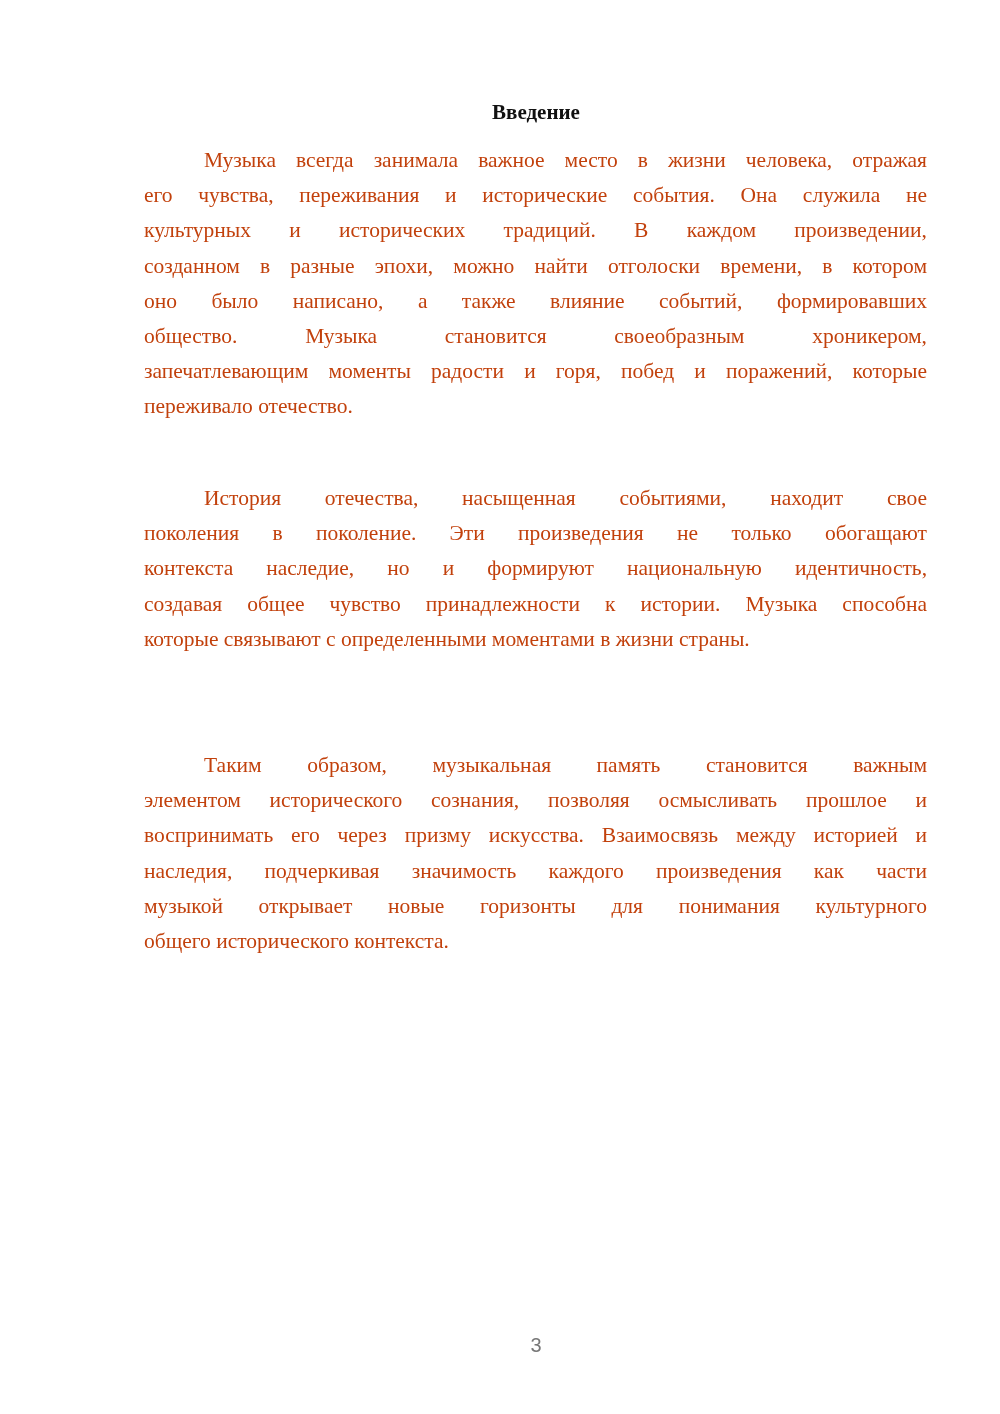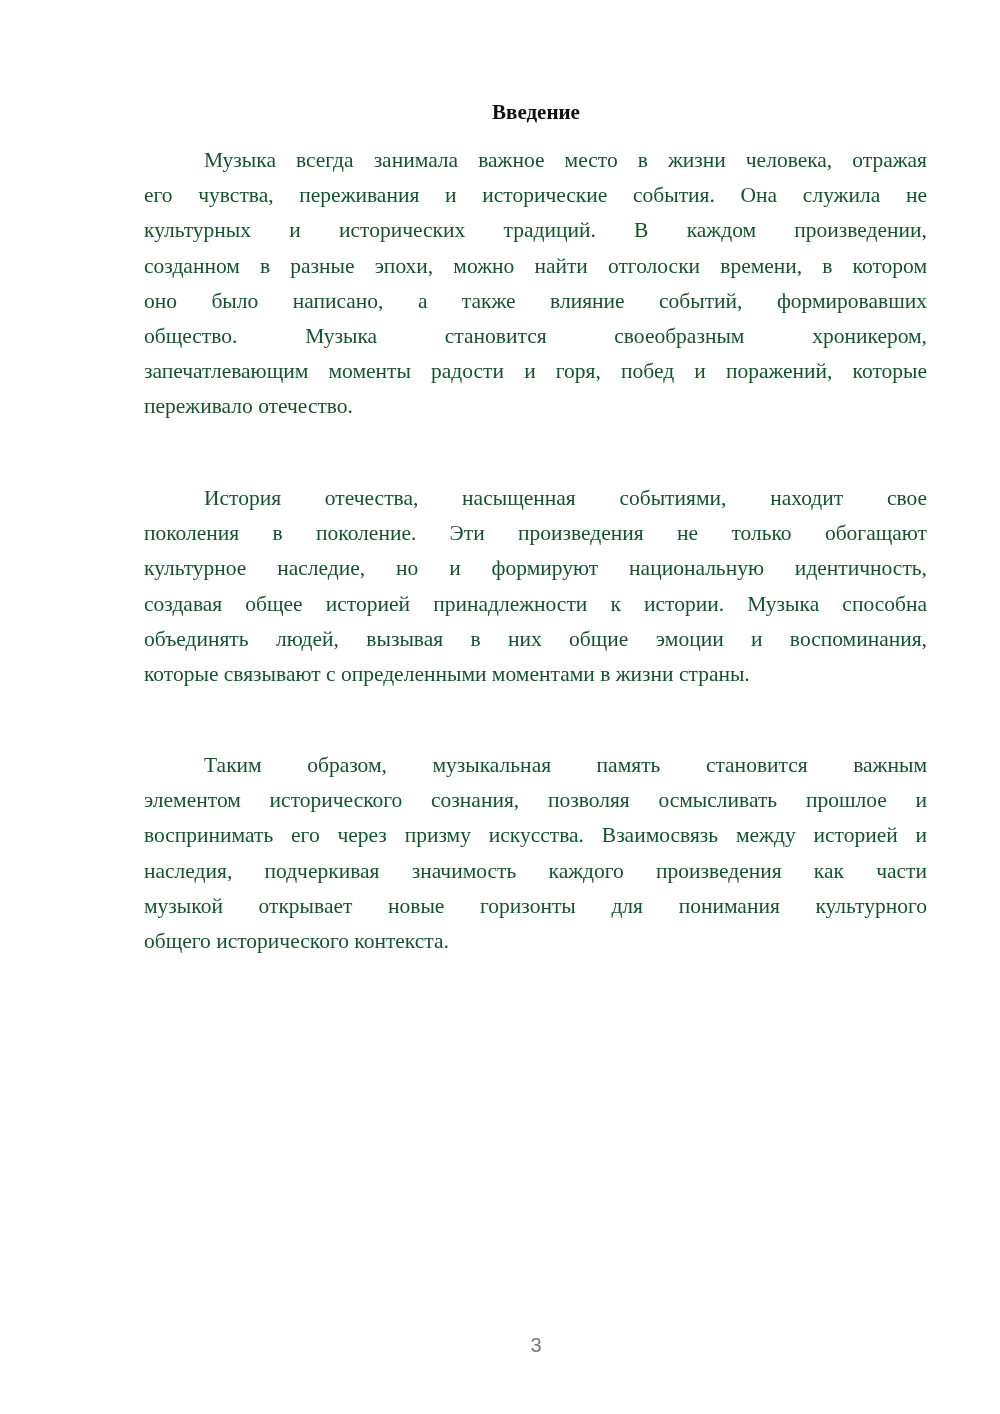--- a/index.html
+++ b/index.html
@@ -31,21 +31,21 @@
       font-weight: bold;
       font-size: 21px;
       line-height: 26px;
       color: #111;
     }
     .body-text {
       position: absolute;
       left: 144px;
       width: 783px;
       font-size: 21.5px;
-      color: #14532d;
+      color: #c2410c;
     }
     .line {
       display: block;
       height: 35.2px;
       line-height: 35.2px;
       white-space: nowrap;
       text-align: justify;
       text-align-last: justify;
     }
     .line.last {
@@ -83,23 +83,22 @@
     <span class="line">созданном в разные эпохи, можно найти отголоски времени, в котором</span>
     <span class="line">оно было написано, а также влияние событий, формировавших</span>
     <span class="line">общество. Музыка становится своеобразным хроникером,</span>
     <span class="line">запечатлевающим моменты радости и горя, побед и поражений, которые</span>
     <span class="line last">переживало отечество.</span>
   </div>
 
   <div class="body-text" id="para-1">
     <span class="line indent">История отечества, насыщенная событиями, находит свое</span>
     <span class="line">поколения в поколение. Эти произведения не только обогащают</span>
-    <span class="line">культурное наследие, но и формируют национальную идентичность,</span>
-    <span class="line">создавая общее историей принадлежности к истории. Музыка способна</span>
-    <span class="line">объединять людей, вызывая в них общие эмоции и воспоминания,</span>
+    <span class="line">контекста наследие, но и формируют национальную идентичность,</span>
+    <span class="line">создавая общее чувство принадлежности к истории. Музыка способна</span>
     <span class="line last">которые связывают с определенными моментами в жизни страны.</span>
   </div>
 
   <div class="body-text" id="para-2">
     <span class="line indent">Таким образом, музыкальная память становится важным</span>
     <span class="line">элементом исторического сознания, позволяя осмысливать прошлое и</span>
     <span class="line">воспринимать его через призму искусства. Взаимосвязь между историей и</span>
     <span class="line">наследия, подчеркивая значимость каждого произведения как части</span>
     <span class="line">музыкой открывает новые горизонты для понимания культурного</span>
     <span class="line last">общего исторического контекста.</span>

